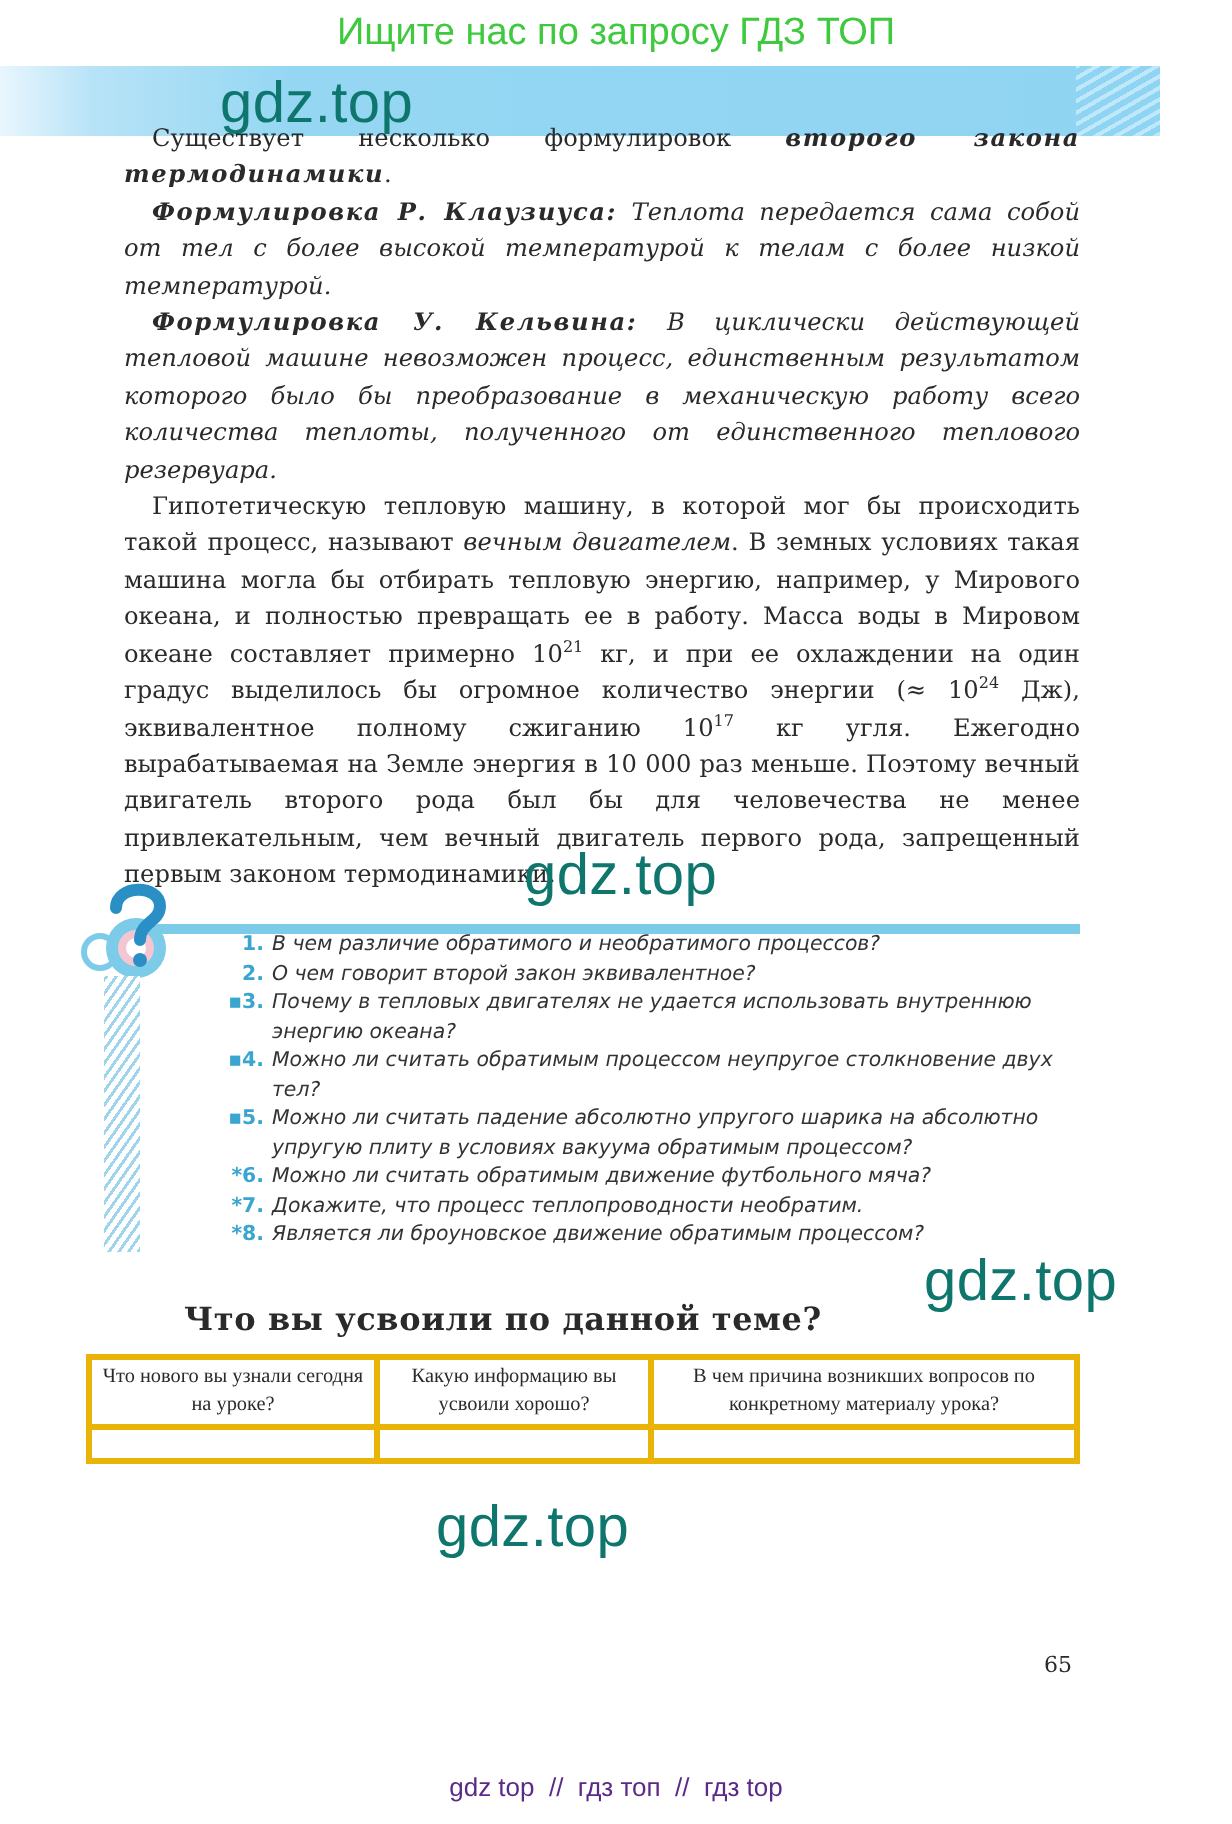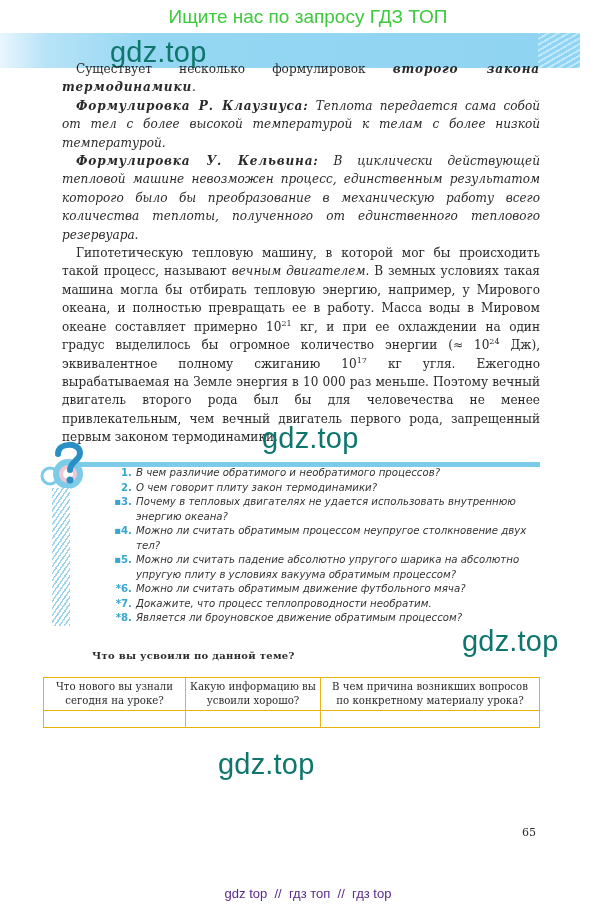--- a/index.html
+++ b/index.html
@@ -13,23 +13,23 @@
   .bi{font-weight:bold;font-style:italic;letter-spacing:0.8px;}
   .it{font-style:italic;}
   sup{font-size:8px;line-height:0;vertical-align:5px;}
   .qbar{position:absolute;left:78px;top:462px;width:462px;height:5px;background:#7ccbe9;}
   .qicon{position:absolute;left:40px;top:440px;width:56px;height:52px;}
   .qhatch{position:absolute;left:52px;top:488px;width:18px;height:138px;background:repeating-linear-gradient(-55deg,#9fd5ec 0 1.5px,#fff 1.5px 4px);}
   .questions{position:absolute;left:112px;top:466px;width:430px;font-family:"DejaVu Sans",sans-serif;font-style:italic;font-size:10.2px;line-height:14.5px;color:#333;}
   .q{display:flex;}
   .qn{width:20px;flex:none;text-align:right;padding-right:4px;color:#3aa6cf;font-style:normal;font-weight:bold;}
   .qt{flex:1;}
-  .summary-title{position:absolute;left:92px;top:650px;font-weight:bold;font-size:10px;letter-spacing:0.3px;}
+  .summary-title{position:absolute;left:92px;top:650px;font-weight:bold;font-size:16px;letter-spacing:0.3px;}
   table.reflect{position:absolute;left:43px;top:677px;width:497px;border-collapse:collapse;font-size:10.2px;line-height:14px;}
-  table.reflect td{border:1px solid #eab308;text-align:center;padding:2px 3px;vertical-align:middle;}
+  table.reflect td{border:3px solid #eab308;text-align:center;padding:2px 3px;vertical-align:middle;font-family:Liberation Serif, serif;}
   .pagenum{position:absolute;left:522px;top:826px;font-size:11px;}
   .footer{position:absolute;top:886px;left:0;width:616px;text-align:center;font-family:"Liberation Sans",sans-serif;font-size:13px;color:#5b2a86;}
 </style>
 </head>
 <body>
 
 <div class="top-banner">Ищите нас по запросу ГДЗ ТОП</div>
 <div class="header-band"></div>
 <div class="header-stripes"></div>
 <div class="wm" style="left:110px;top:36px;">gdz.top</div>
@@ -54,21 +54,21 @@
 <div class="qbar"></div>
 <div class="qhatch"></div>
 
 <div class="questions">
   <div class="q">
       <span class="qn">1.</span>
       <span class="qt">В чем различие обратимого и необратимого процессов?</span>
     </div>
   <div class="q">
       <span class="qn">2.</span>
-      <span class="qt">О чем говорит плиту закон термодинамики?</span>
+      <span class="qt">О чем говорит второй закон эквивалентное?</span>
     </div>
   <div class="q">
       <span class="qn">▪3.</span>
       <span class="qt">Почему в тепловых двигателях не удается использовать внутреннюю энергию океана?</span>
     </div>
   <div class="q">
       <span class="qn">▪4.</span>
       <span class="qt">Можно ли считать обратимым процессом неупругое столкновение двух тел?</span>
     </div>
   <div class="q">

